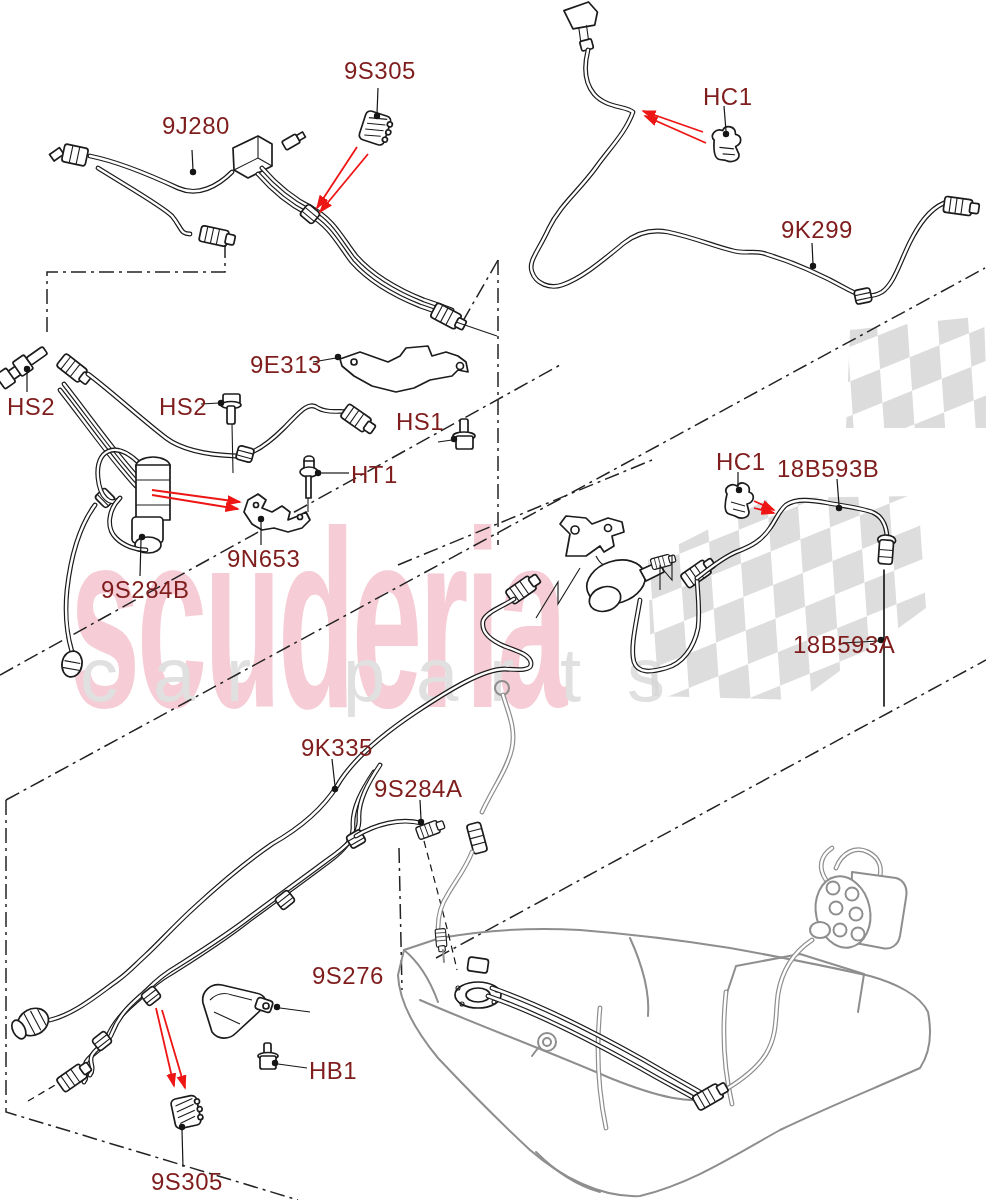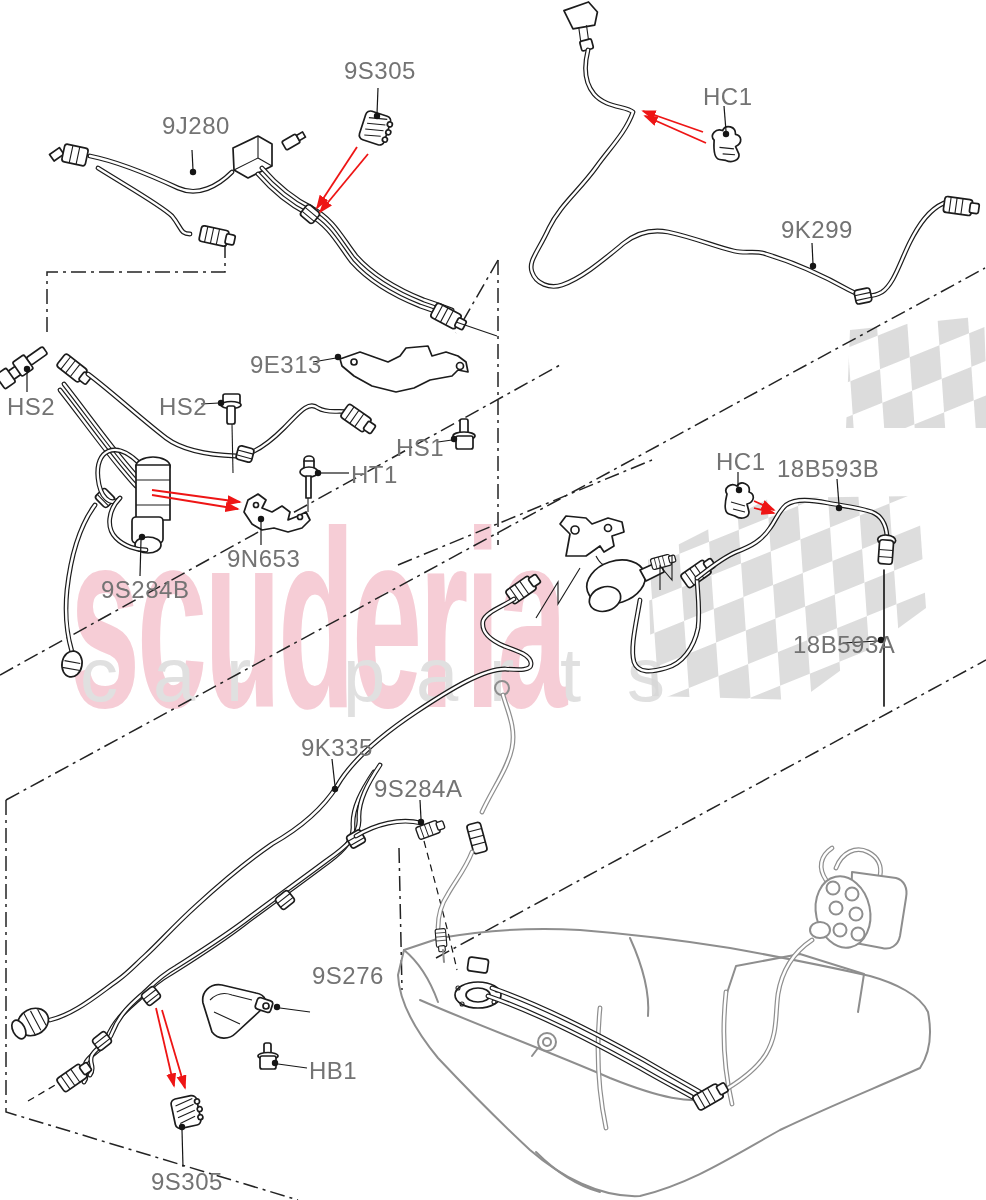--- a/index.html
+++ b/index.html
@@ -20,26 +20,26 @@
   .wire{stroke:#1c1c1c;stroke-width:1.7;fill:none;stroke-linecap:round;}
   .wiret{stroke:#1c1c1c;stroke-width:1.1;fill:none;}
   .red{stroke:#ee1515;stroke-width:1.8;fill:none;}
   .tube{stroke:#1c1c1c;stroke-width:4.8;fill:none;stroke-linecap:round;stroke-linejoin:round;}
   .tube-core{stroke:#fff;stroke-width:2.4;fill:none;stroke-linecap:round;stroke-linejoin:round;}
   .grey{stroke:#8e8e8e;}
   .pf{fill:#fff;stroke:#1c1c1c;stroke-width:1.7;stroke-linejoin:round;}
   .pg{fill:none;stroke:#8e8e8e;stroke-width:2;stroke-linejoin:round;stroke-linecap:round;}
   .pgf{fill:#fff;stroke:#8e8e8e;stroke-width:2;stroke-linejoin:round;}
   
-  .lbl{position:absolute;z-index:2;font-size:24px;color:#737373;letter-spacing:.5px;
+  .lbl{position:absolute;z-index:2;font-size:24px;color:#7f1d1d;letter-spacing:.5px;
        white-space:nowrap;cursor:pointer;}
   #lb-s305-top{left:344px;top:57px}   #lb-j280{left:162px;top:112px}
   #lb-hc1-top{left:703px;top:83px}    #lb-k299{left:781px;top:216px}
   #lb-hs2-left{left:7px;top:393px}    #lb-hs2-mid{left:159px;top:393px}
-  #lb-e313{left:250px;top:351px}      #lb-hs1{left:396px;top:434px}
+  #lb-e313{left:250px;top:351px}      #lb-hs1{left:396px;top:408px}
   #lb-ht1{left:351px;top:461px}       #lb-n653{left:227px;top:545px}
   #lb-s284b{left:101px;top:576px}     #lb-hc1-mid{left:716px;top:448px}
   #lb-b593b{left:777px;top:455px}     #lb-b593a{left:793px;top:631px}
   #lb-k335{left:301px;top:734px}      #lb-s284a{left:374px;top:775px}
   #lb-s276{left:312px;top:962px}     #lb-hb1{left:309px;top:1057px}
   #lb-s305-bot{left:151px;top:1168px}
 </style>
 </head>
 <body>
 

